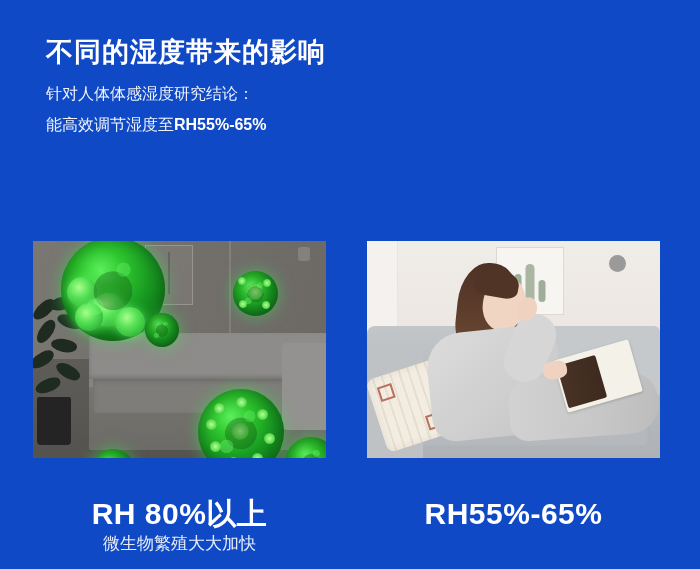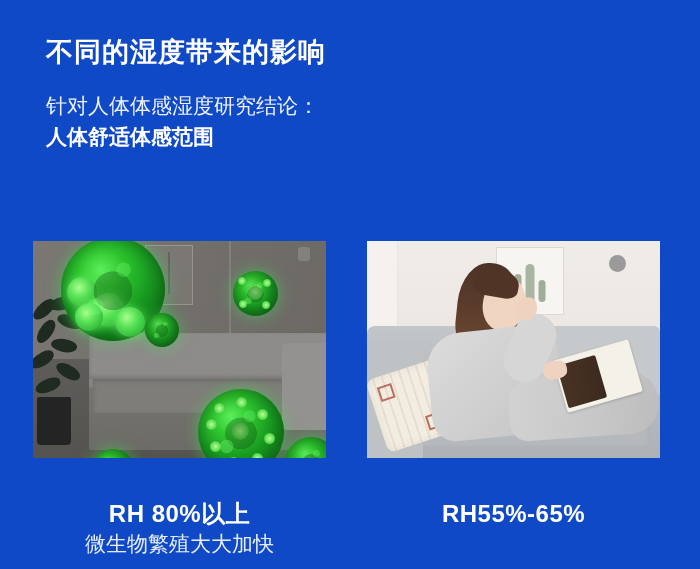--- a/index.html
+++ b/index.html
@@ -26,24 +26,23 @@
     letter-spacing: 1px;
     line-height: 1.25;
     white-space: nowrap;
   }
 
   .intro-block {
     position: absolute;
     left: 46px;
     top: 78px;
     color: #eef3fb;
-    font-size: 21px;
+    font-size: 16px;
     line-height: 31px;
     white-space: nowrap;
-    margin-top: 12px;
   }
   .intro-line { display: block; }
   .intro-line.bold, .intro-strong {
     font-weight: bold;
     color: #ffffff;
   }
 
   
   .panel {
     position: absolute;
@@ -231,42 +230,42 @@
   
   .caption {
     position: absolute;
     text-align: center;
     width: 293px;
   }
   .caption-left  { left: 33px;  top: 500px; }
   .caption-right { left: 367px; top: 500px; }
   .cap-title {
     display: block;
-    font-size: 24px;
+    font-size: 30px;
     font-weight: bold;
     color: #ffffff;
     letter-spacing: 0.5px;
     line-height: 28px;
   }
   .cap-sub {
     display: block;
-    font-size: 21px;
+    font-size: 17px;
     color: #e6edf8;
     line-height: 26px;
     margin-top: 3px;
   }
 </style>
 </head>
 <body>
 
 <h1 class="page-title">不同的湿度带来的影响</h1>
 
 <div class="intro-block">
   <span class="intro-line">针对人体体感湿度研究结论：</span>
-  <span class="intro-line bold">人体舒适体感范围</span>
+  <span class="intro-line"><span>能高效调节湿度至</span><span class="intro-strong">RH55%-65%</span></span>
 </div>
 
 <div class="panel panel-left">
   <div class="room-dark">
     <div class="wall-seam"></div>
     <div class="wall-edge"></div>
     <div class="art-frame">
       <div class="art-plant"></div>
     </div>
     <div class="wall-knob"></div>

